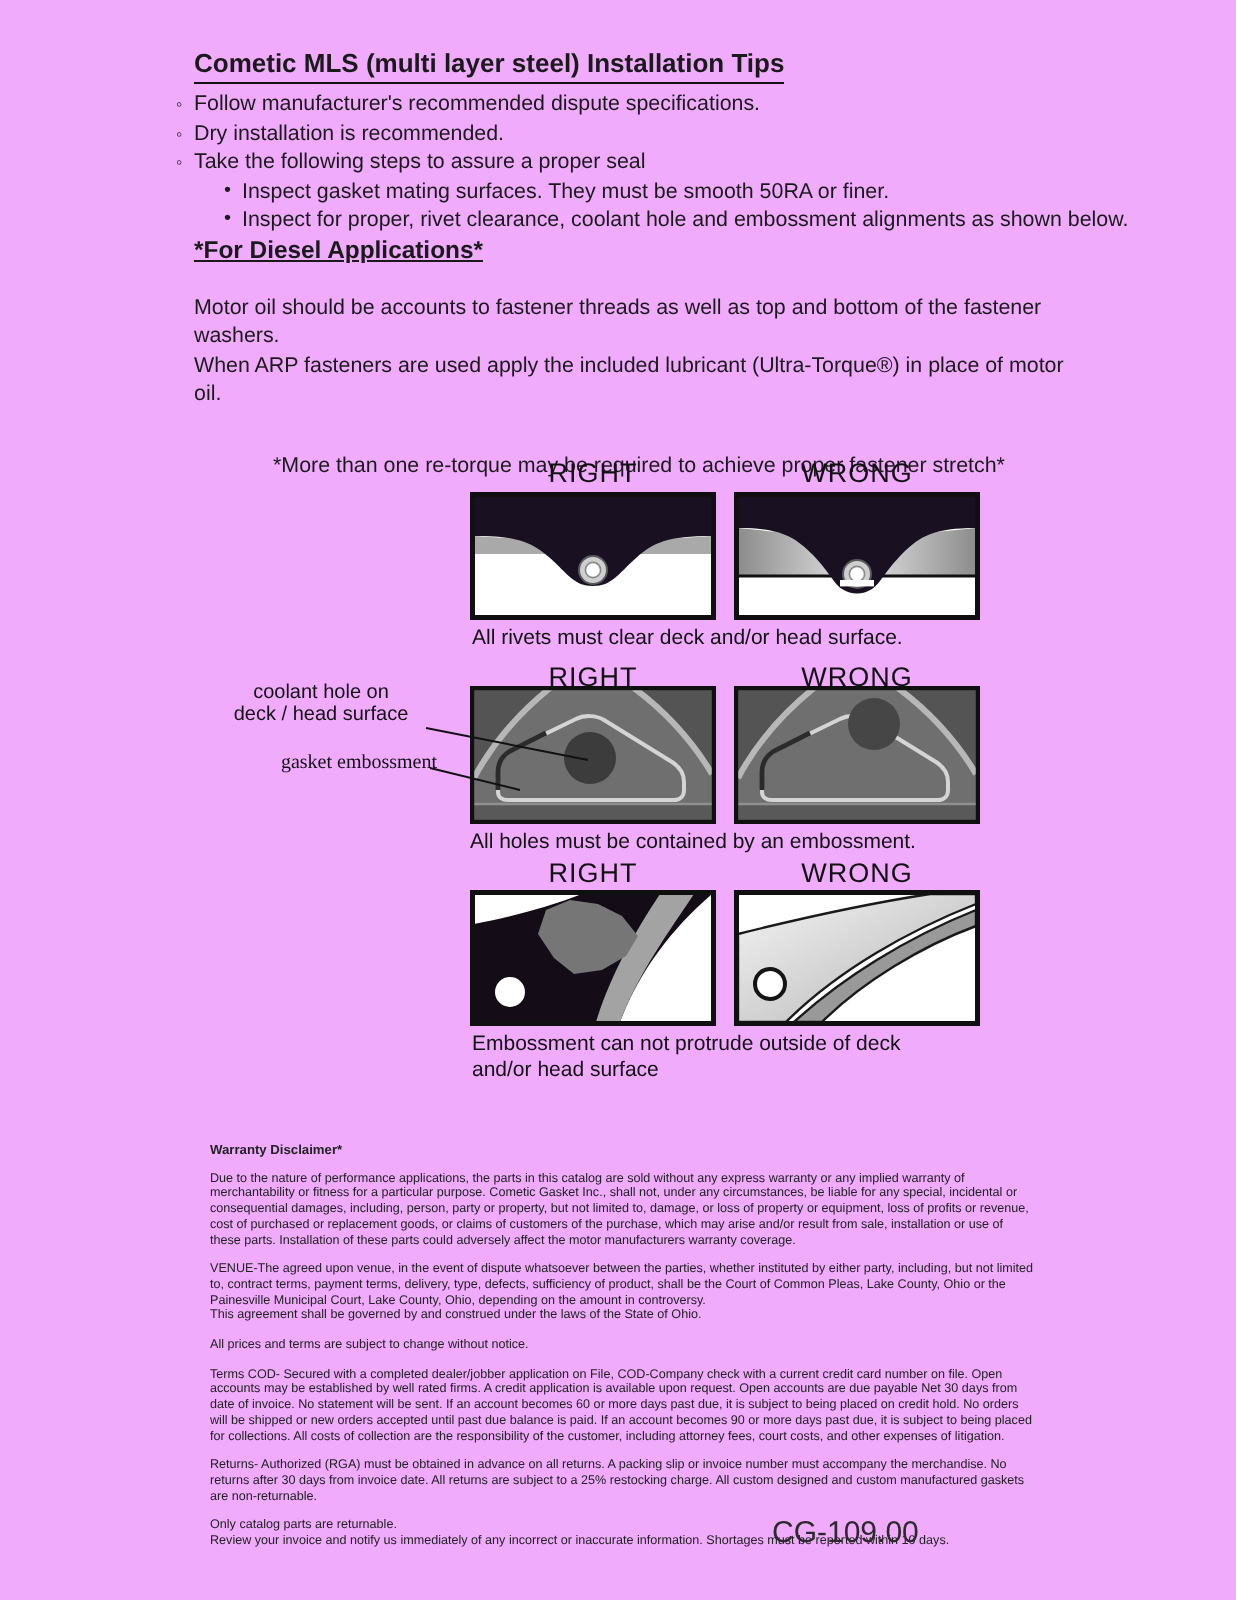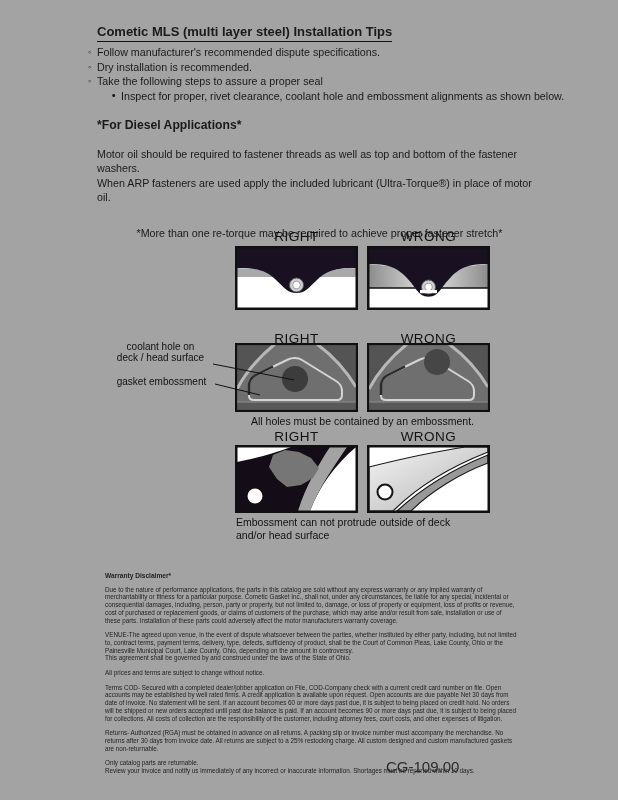--- a/index.html
+++ b/index.html
@@ -1,25 +1,25 @@
 <!DOCTYPE html>
 <html><head>
 <meta charset="utf-8">
 <style>
   html,body{margin:0;padding:0;background:#fff;}
-  .page{position:relative;width:618px;height:800px;background:#a3a3a3;overflow:hidden;
+  .page{position:relative;width:618px;height:800px;background:#f0abfc;overflow:hidden;
         font-family:"Liberation Sans",sans-serif;color:#1a1a1a;}
   .title{position:absolute;left:97px;top:24px;margin:0;font-size:13px;font-weight:bold;
          display:inline-block;border-bottom:1.6px solid #111;padding-bottom:2px;}
   .bullets{position:absolute;left:88px;top:45px;font-size:10.7px;line-height:14.5px;width:480px;}
   .b1{position:relative;padding-left:9px;}
   .b1 .mk{position:absolute;left:0;top:0;font-size:9px;}
   .b2{position:relative;padding-left:33px;}
   .b2 .mk{position:absolute;left:24px;top:0;font-size:10px;}
-  .diesel-head{position:absolute;left:97px;top:118px;margin:0;font-size:12.2px;font-weight:bold;}
+  .diesel-head{position:absolute;left:97px;top:118px;margin:0;font-size:12.2px;font-weight:bold;text-decoration:underline;}
   .para{position:absolute;left:97px;width:445px;font-size:10.7px;line-height:14.6px;white-space:pre-line;}
   .p1{top:136px;} .p2{top:170px;} .pnote{top:215px;text-align:center;}
   .fig{position:absolute;padding-left:44px;}
   .fig-labels{position:absolute;top:0;left:0;width:255px;display:flex;}
   .fig-label{width:123px;text-align:center;font-size:13.5px;letter-spacing:0.5px;color:#111;}
   .fig-label+.fig-label{margin-left:9px;}
   .panels{position:absolute;display:flex;}
   .panels svg+svg{margin-left:9px;}
   .caption{position:absolute;font-size:10.5px;line-height:12.5px;color:#111;white-space:pre-line;}
   .callout{position:absolute;font-size:10px;line-height:10.6px;text-align:center;color:#111;white-space:pre-line;}
@@ -33,26 +33,26 @@
 <body>
 
 <div class="page">
 
   <h1 class="title">Cometic MLS (multi layer steel) Installation Tips</h1>
 
   <div class="bullets">
     <div class="b1"><span class="mk">◦</span><span>Follow manufacturer's recommended dispute specifications.</span></div>
     <div class="b1"><span class="mk">◦</span><span>Dry installation is recommended.</span></div>
     <div class="b1"><span class="mk">◦</span><span>Take the following steps to assure a proper seal</span></div>
-    <div class="b2"><span class="mk">•</span></div>
+    <div class="b2"><span class="mk">•</span><span>Inspect gasket mating surfaces.  They must be smooth 50RA or finer.</span></div>
     <div class="b2"><span class="mk">•</span><span>Inspect for proper, rivet clearance, coolant hole and embossment alignments as shown below.</span></div>
   </div>
 
   <h2 class="diesel-head">*For Diesel Applications*</h2>
-  <p class="para p1">Motor oil should be required to fastener threads as well as top and bottom of the fastener washers.
+  <p class="para p1">Motor oil should be accounts to fastener threads as well as top and bottom of the fastener washers.
 When ARP fasteners are used apply the included lubricant (Ultra-Torque®) in place of motor oil.</p>
   <p class="para pnote">*More than one re-torque may be required to achieve proper fastener stretch*</p>
 
   <div class="fig" style="left:235px;top:229px;width:260px;height:100px;">
     <div class="fig-labels">
       <span class="fig-label">RIGHT</span>
       <span class="fig-label">WRONG</span>
     </div>
     <div class="panels" style="top:17px;left:0;">
       <svg width="123" height="64" viewBox="0 0 123 64">
@@ -79,20 +79,21 @@
         <polygon points="2,18 52,23 60,42 2,42" fill="url(#f1wl)"></polygon>
         <polygon points="121,18 71,23 63,42 121,42" fill="url(#f1wr)"></polygon>
         <line x1="2" y1="42" x2="121" y2="42" stroke="#101010" stroke-width="1.4"></line>
         <path d="M2,2 H121 V18 C100,18 93,22 84,31 C76,39 73,46 69,48.5 C64,51.5 59,51.5 54,48.5 C50,46 47,39 39,31 C30,22 23,18 2,18 Z" fill="#191022"></path>
         <circle cx="61.5" cy="41" r="7" fill="#cfcfcf" stroke="#5a5a5a" stroke-width="1"></circle>
         <circle cx="61.5" cy="41" r="3.8" fill="#ffffff" stroke="#8a8a8a" stroke-width="0.8"></circle>
         <rect x="53" y="44" width="17" height="3.2" fill="#ffffff"></rect>
         <rect x="1.25" y="1.25" width="120.5" height="61.5" fill="none" stroke="#101010" stroke-width="2.5"></rect>
       </svg>
     </div>
+    <div class="caption" style="top:84px;left:1px;width:258px;">All rivets must clear deck and/or head surface.</div>
   </div>
 
   <div class="fig" style="left:110px;top:331px;width:390px;height:102px;">
     <div class="fig-labels" style="left:125px;">
       <span class="fig-label">RIGHT</span>
       <span class="fig-label">WRONG</span>
     </div>
     <div class="panels" style="top:12px;left:125px;">
       <svg width="123" height="69" viewBox="0 0 123 69">
         <rect x="1" y="1" width="121" height="67" fill="#6f6f6f"></rect>
@@ -116,26 +117,26 @@
         <rect x="1" y="59" width="121" height="9" fill="#595959"></rect>
         <line x1="1" y1="59" x2="122" y2="59" stroke="#8f8f8f" stroke-width="1.2"></line>
         <path d="M14,53 L14,43 C14,39 16,35 20,32.5 L53,16.5 C57,14.5 63,14.5 67,17 L101,38 C105,40.5 107,44 107,48 L107,52 C107,55 105,57 102,57 L19,57 C16,57 14,55.5 14,53 Z" stroke="#d4d4d4" stroke-width="2" fill="none"></path>
         <path d="M14,52 L14,43 C14,39 16,35 20,32.5 L38,23.5" stroke="#2b2b2b" stroke-width="2.4" fill="none"></path>
         <circle cx="70" cy="19" r="13" fill="#464646"></circle>
         <rect x="1" y="1" width="121" height="67" fill="none" stroke="#101010" stroke-width="2.2"></rect>
       </svg>
     </div>
     <div class="callout" style="top:11px;left:0;width:101px;">coolant hole on
 deck / head surface</div>
-    <div class="callout" style="top:46px;left:0;width:103px;">gasket embossment</div>
+    <div class="callout" style="top:46px;left:18px;width:103px;font-family:Liberation Serif, serif;">gasket embossment</div>
     <svg class="lines-overlay" width="390" height="84">
       <line x1="103" y1="33" x2="184" y2="49" stroke="#111111" stroke-width="1"></line>
       <line x1="105" y1="53" x2="150" y2="64" stroke="#111111" stroke-width="1"></line>
     </svg>
-    <div class="caption" style="top:84px;left:125px;width:255px;text-align:center;">All holes must be contained by an embossment.</div>
+    <div class="caption" style="top:84px;left:125px;width:255px;text-align:left;">All holes must be contained by an embossment.</div>
   </div>
 
   <div class="fig" style="left:235px;top:429px;width:260px;height:115px;">
     <div class="fig-labels">
       <span class="fig-label">RIGHT</span>
       <span class="fig-label">WRONG</span>
     </div>
     <div class="panels" style="top:16px;left:0;">
       <svg width="123" height="68" viewBox="0 0 123 68">
         <rect x="1.25" y="1.25" width="120.5" height="65.5" fill="#140d18"></rect>

